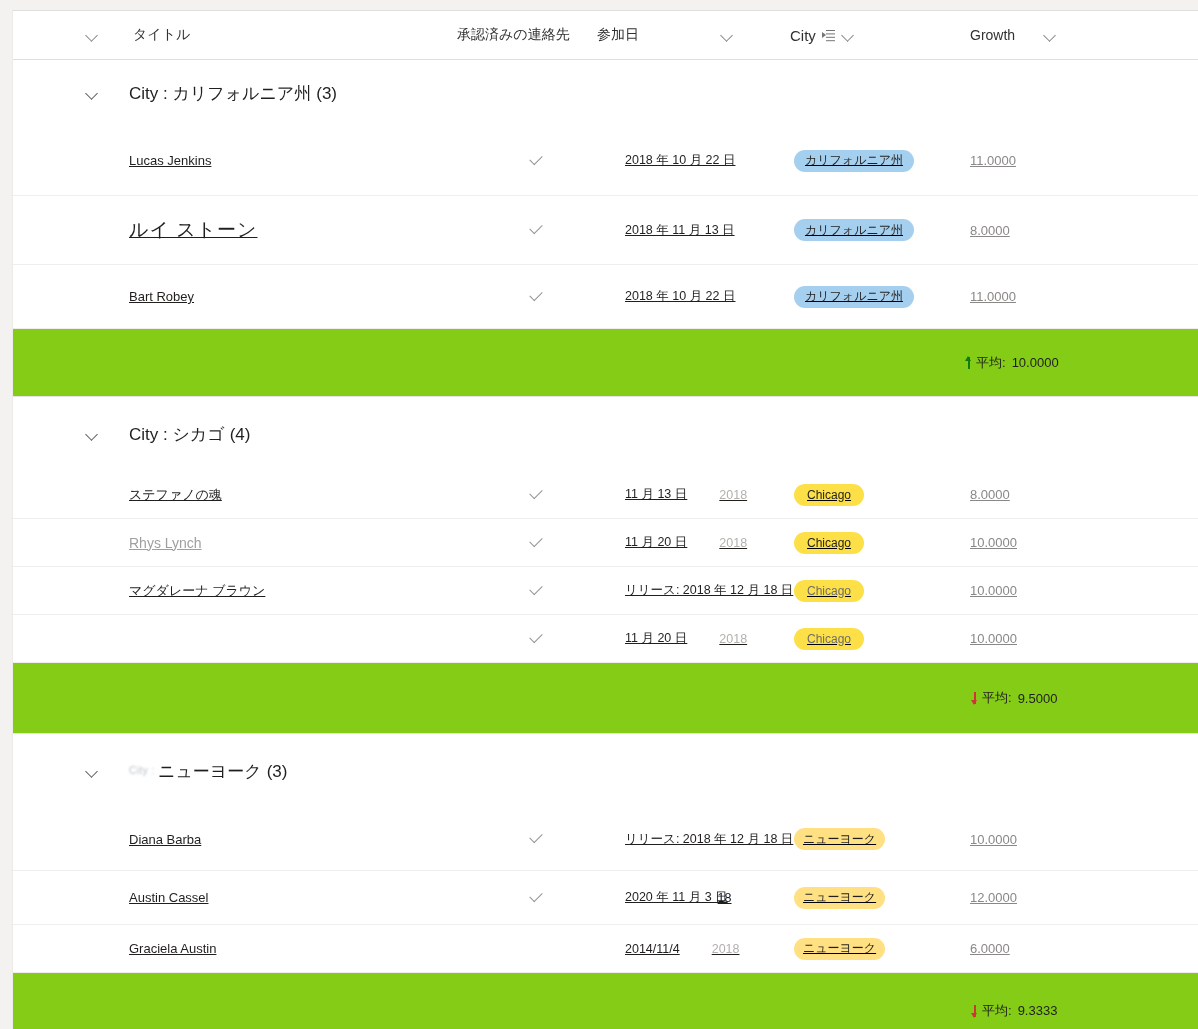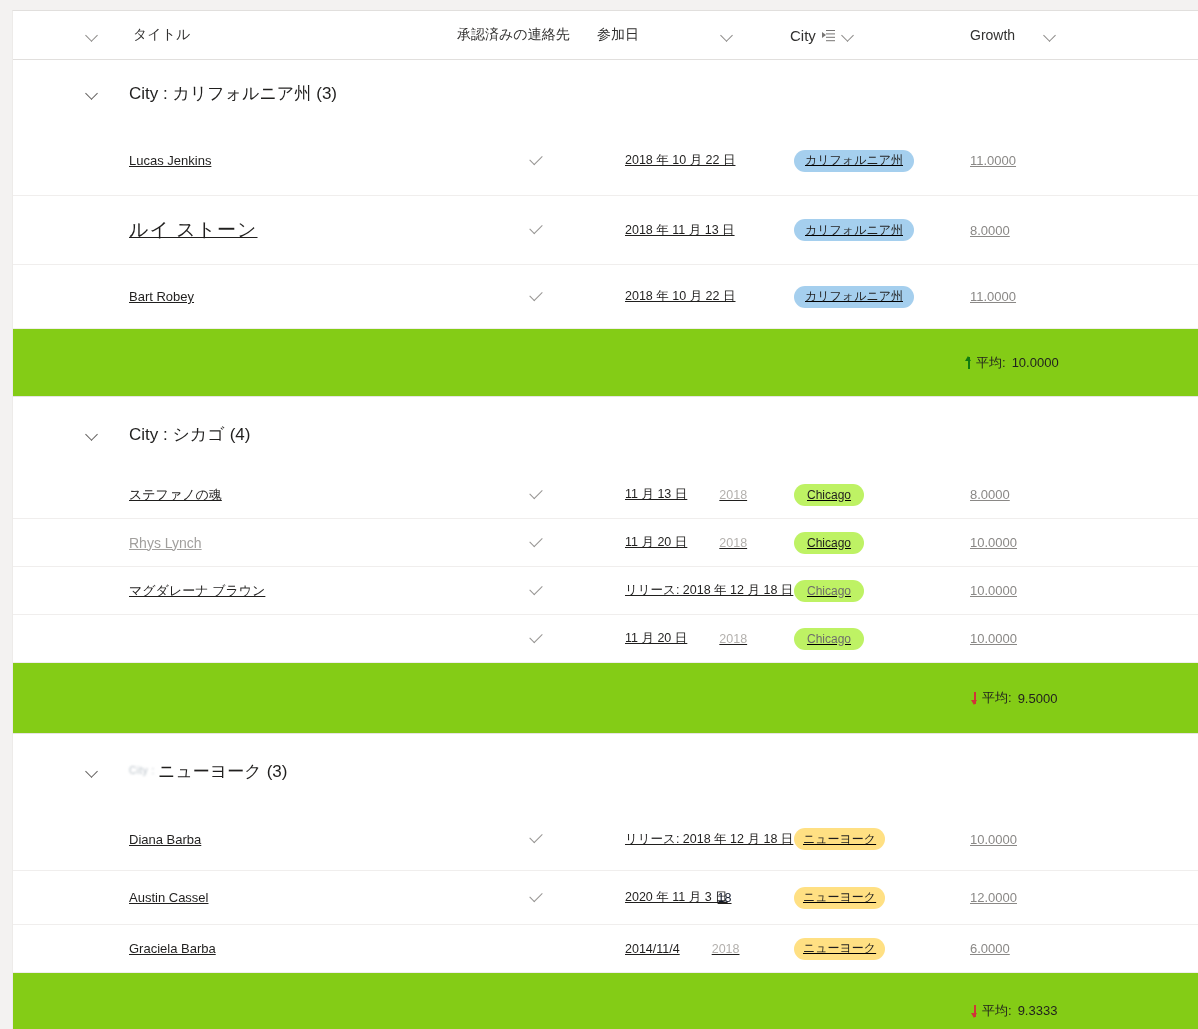--- a/index.html
+++ b/index.html
@@ -180,21 +180,21 @@
     height: 22px;
     padding: 0 11px;
     border-radius: 11px;
     font-size: 12px;
     color: #201f1e;
     box-sizing: border-box;
   }
   .pill.wide { padding: 0 9px; min-width: 70px; }
   .pill.ca { background: #a5cfee; }
   .pill.ca-over { position: relative; }
-  .pill.chi { background: #bef264; }
+  .pill.chi { background: #fde047; }
   .pill.ny  { background: #ffe083; }
   .pill.faded { color: #6e6d6b; }
 
   
   .aggrow {
     position: relative;
     background: #84cc16;
     border-bottom: 1px solid #e6e4e2;
   }
   .agg {
@@ -442,21 +442,21 @@
         </span>
       <span class="cell c-city">
           <span class="pill ny wide">
             <span>ニューヨーク</span>
           </span>
         </span>
       <span class="cell c-growth">12.0000</span>
     </div>
 
     <div class="drow" style="height:47px;">
-      <span class="cell c-title">Graciela  Barba</span>
+      <span class="cell c-title">Graciela  Austin</span>
       <span class="cell c-date" style="left:612px;">
           <span>2014/11/4</span>
           <span class="date-sub">2018</span>
         </span>
       <span class="cell c-city">
           <span class="pill ny wide">
             <span>ニューヨーク</span>
           </span>
         </span>
       <span class="cell c-growth">6.0000</span>

